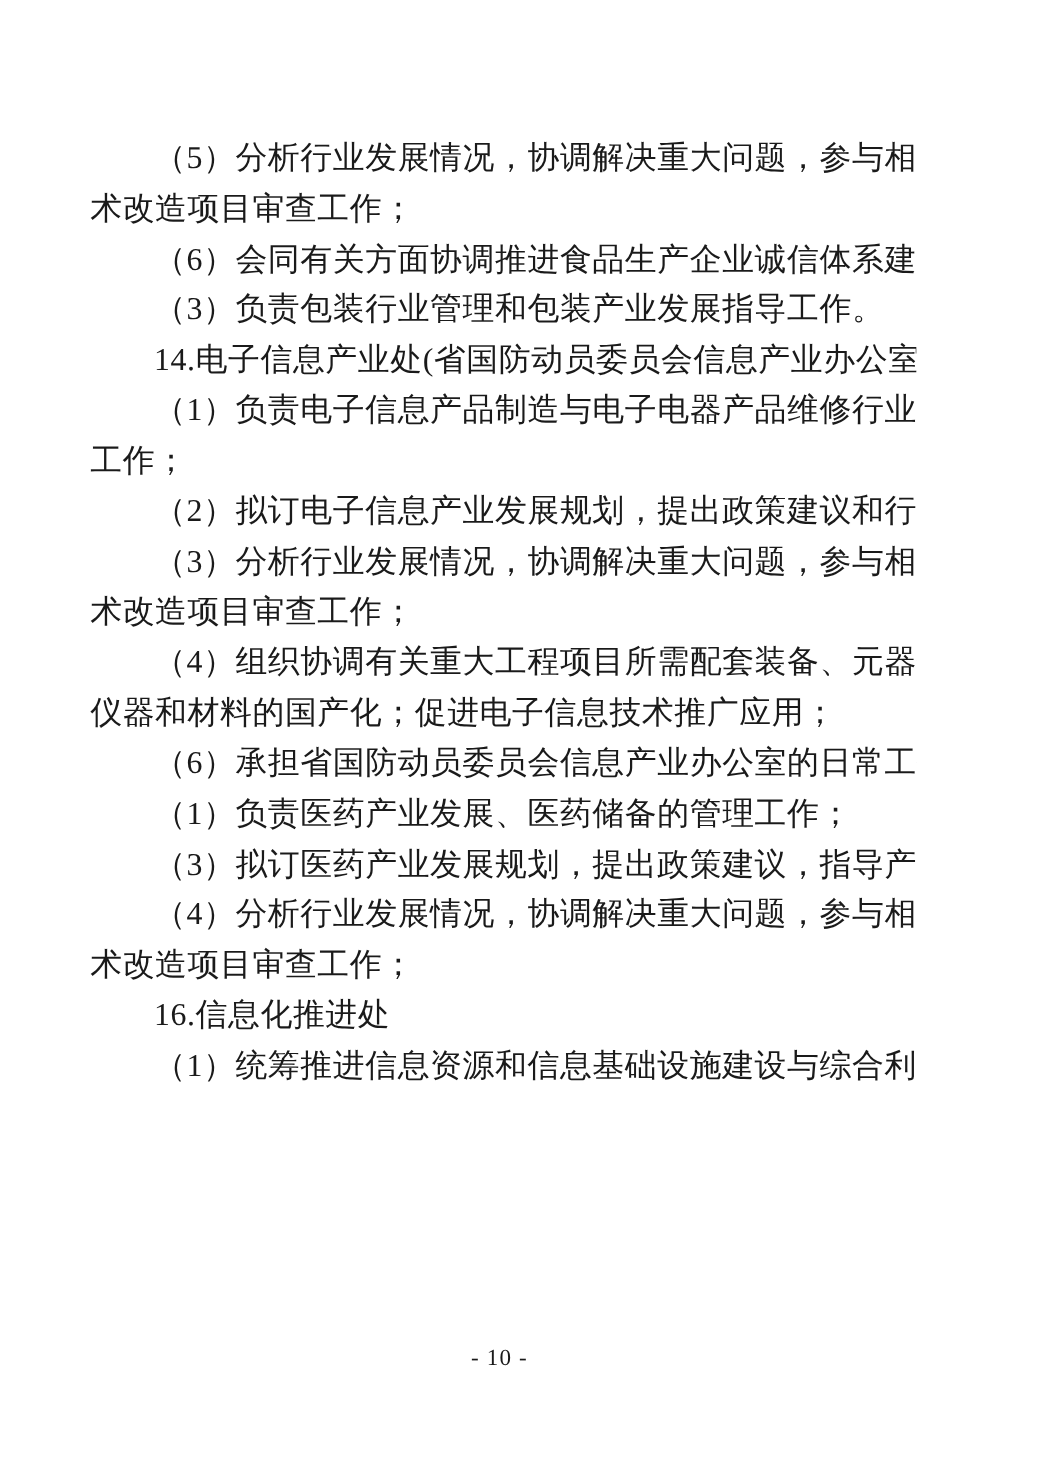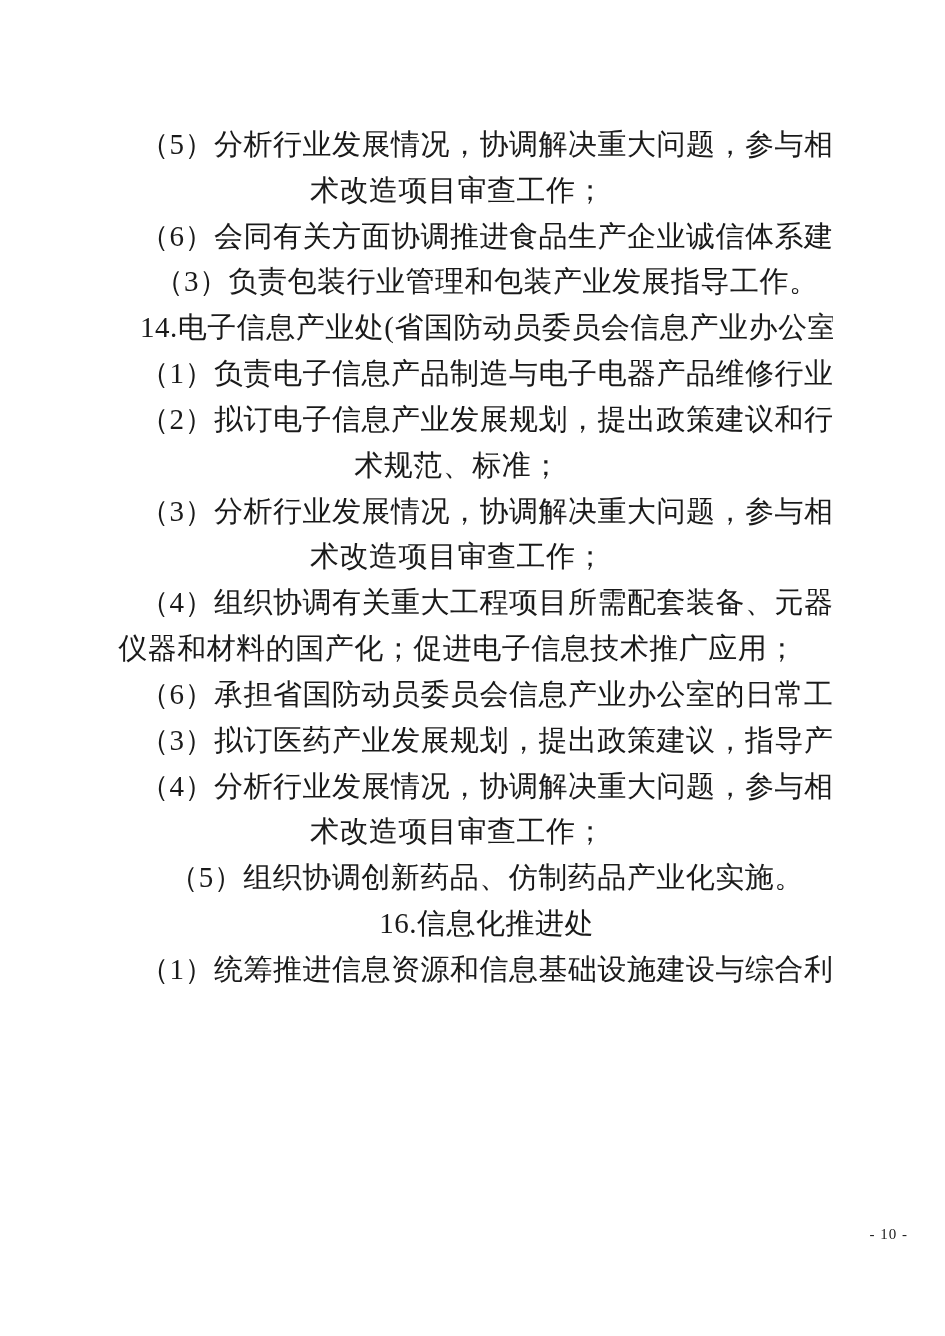--- a/index.html
+++ b/index.html
@@ -26,63 +26,63 @@
       top: 122px;
       width: 751px;
     }
     .text-line {
       font-size: 29px;
       line-height: 45.83px;
       height: 45.83px;
       letter-spacing: 0.5px;
       white-space: nowrap;
       overflow: hidden;
-      text-align: center;
+      text-align: left;
     }
     .text-line.indent {
       text-indent: 58px;
     }
     .text-line.full {
       text-align: justify;
       text-align-last: justify;
       text-justify: inter-character;
     }
     .footer {
       position: absolute;
       left: 0;
       top: 1221px;
       width: 908px;
       height: 26px;
-      text-align: right;
-      font-size: 15px;
+      text-align: center;
+      font-size: 21px;
       line-height: 26px;
       letter-spacing: 1px;
       color: #1a1a1a;
     }
   </style>
 </head>
 <body>
 
 <div class="page">
   <div class="content">
     <div class="text-line indent full">（5）分析行业发展情况，协调解决重大问题，参与相关技</div>
     <div class="text-line">术改造项目审查工作；</div>
     <div class="text-line indent">（6）会同有关方面协调推进食品生产企业诚信体系建设；</div>
     <div class="text-line indent">（3）负责包装行业管理和包装产业发展指导工作。</div>
     <div class="text-line indent">14.电子信息产业处(省国防动员委员会信息产业办公室)；</div>
     <div class="text-line indent full">（1）负责电子信息产品制造与电子电器产品维修行业管理</div>
+    <div class="text-line">工作；</div>
     <div class="text-line indent full">（2）拟订电子信息产业发展规划，提出政策建议和行业技</div>
-    <div class="text-line">术规范、标准；</div>
     <div class="text-line indent full">（3）分析行业发展情况，协调解决重大问题，参与相关技</div>
     <div class="text-line">术改造项目审查工作；</div>
     <div class="text-line indent full">（4）组织协调有关重大工程项目所需配套装备、元器件、</div>
     <div class="text-line">仪器和材料的国产化；促进电子信息技术推广应用；</div>
     <div class="text-line indent full">（6）承担省国防动员委员会信息产业办公室的日常工作。</div>
+    <div class="text-line indent">（1）负责医药产业发展、医药储备的管理工作；</div>
     <div class="text-line indent full">（3）拟订医药产业发展规划，提出政策建议，指导产业发展；</div>
     <div class="text-line indent full">（4）分析行业发展情况，协调解决重大问题，参与相关技</div>
     <div class="text-line">术改造项目审查工作；</div>
-    <div class="text-line indent">（5）组织协调创新药品、仿制药品产业化实施。</div>
     <div class="text-line indent">16.信息化推进处</div>
     <div class="text-line indent full">（1）统筹推进信息资源和信息基础设施建设与综合利用；</div>
   </div>
 
   <div class="footer">- 10 -</div>
 </div>
 
 </body></html>

